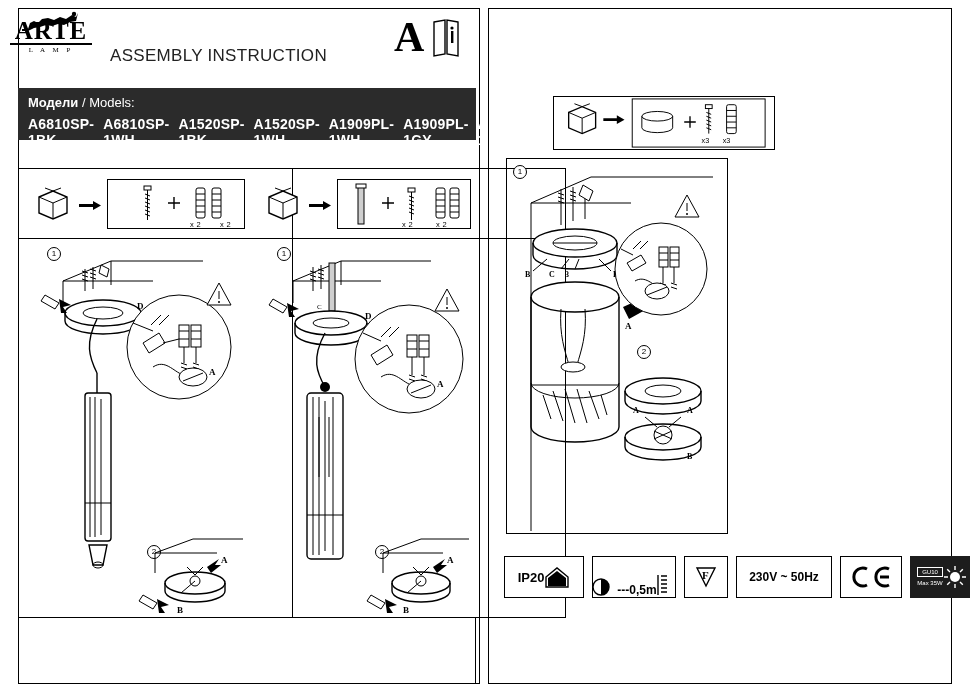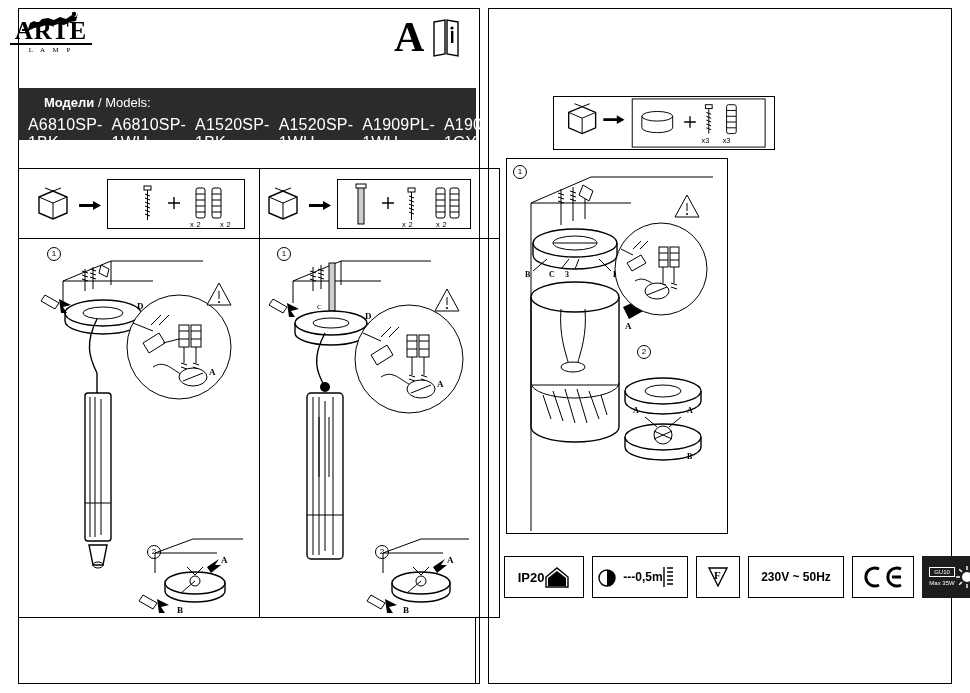--- a/index.html
+++ b/index.html
@@ -103,39 +103,38 @@
     position: absolute;
     left: 18px; top: 88px;
     width: 458px; height: 52px;
     background: #2b2b2b;
     color: #fff;
   }
   .models-label {
     position: absolute;
     left: 10px; top: 7px;
     font-size: 13px;
-    margin-left: 16px;
   }
   .models-label b { font-weight: bold; }
   .models-list {
     position: absolute;
     left: 10px; top: 28px;
     right: 6px;
     display: flex;
     gap: 9px;
-    font-size: 16px;
-    font-weight: normal;
+    font-size: 14px;
+    font-weight: bold;
     letter-spacing: .2px;
   }
 
   
   .left-panel {
     position: absolute;
     left: 18px; top: 168px;
-    width: 482px; height: 450px;
+    width: 548px; height: 450px;
     border: 1px solid #000;
     box-sizing: border-box;
   }
   .left-panel .vdiv {
     position: absolute;
     left: 50%; top: 0; bottom: 0;
     width: 1px; background: #000;
   }
   .left-panel .hdiv {
     position: absolute;
@@ -213,21 +212,21 @@
     justify-content: center;
     gap: 0;
     background: #fff;
   }
   .icon-cell.dark {
     background: #1d1d1d;
     color: #fff;
     border-color: #1d1d1d;
   }
   .ip20 { width: 80px; font-size: 13px; font-weight: 600; }
-  .dist { width: 96px; font-size: 12px; font-weight: 600; }
+  .dist { width: 84px; font-size: 12px; font-weight: 600; align-items: flex-end; }
   .fmark { width: 44px; }
   .volt { width: 96px; font-size: 12px; font-weight: 600; }
   .ce { width: 62px; }
   .bulb { width: 64px; }
 
   .site {
     position: absolute;
     left: 506px; top: 608px;
     width: 420px;
     text-align: center;
@@ -267,20 +266,21 @@
     <svg class="lion" viewBox="0 0 60 24">
       <path class="fillk" d="M2 20 L8 20 L10 14 L14 12 L18 14 L22 10 L28 9 L34 11 L40 8 L46 10 L52 6 L56 8 L58 4
                L56 12 L50 13 L44 16 L38 15 L32 17 L26 16 L20 18 L14 19 L8 22 L2 22 Z"></path>
       <circle class="fillk" cx="54" cy="5" r="2.2"></circle>
     </svg>
     <div class="logo-word">ARTE</div>
     <div class="logo-rule"></div>
     <div class="logo-sub">L A M P</div>
   </div>
 
+  <div class="title-en">ASSEMBLY INSTRUCTION</div>
   <div class="a-glyph">A</div>
   <svg class="book-icon" viewBox="0 0 28 40">
     <path class="ln med fillw" d="M2 4 L13 2 L13 36 L2 38 Z"></path>
     <path class="ln med fillw" d="M26 4 L15 2 L15 36 L26 38 Z"></path>
     <circle class="fillk" cx="20" cy="10" r="1.6"></circle>
     <rect class="fillk" x="19" y="13" width="2.4" height="12"></rect>
   </svg>
 
   <div class="models-band">
     <div class="models-label">

